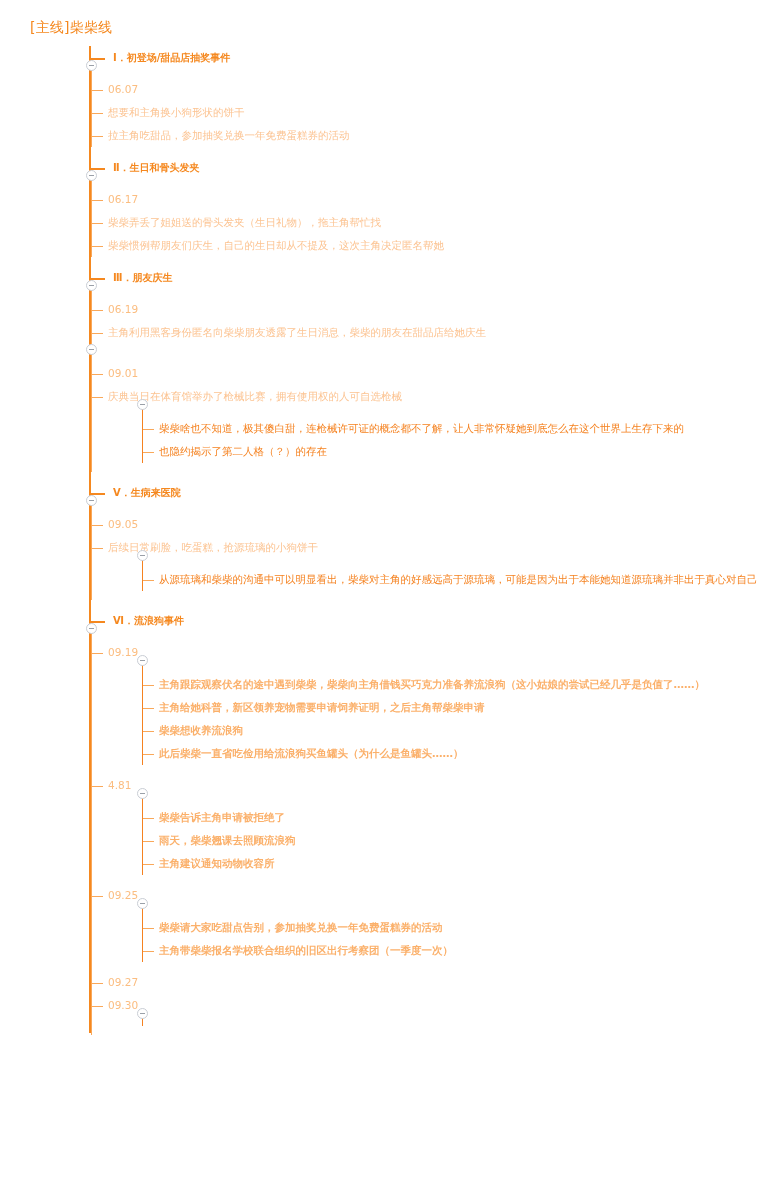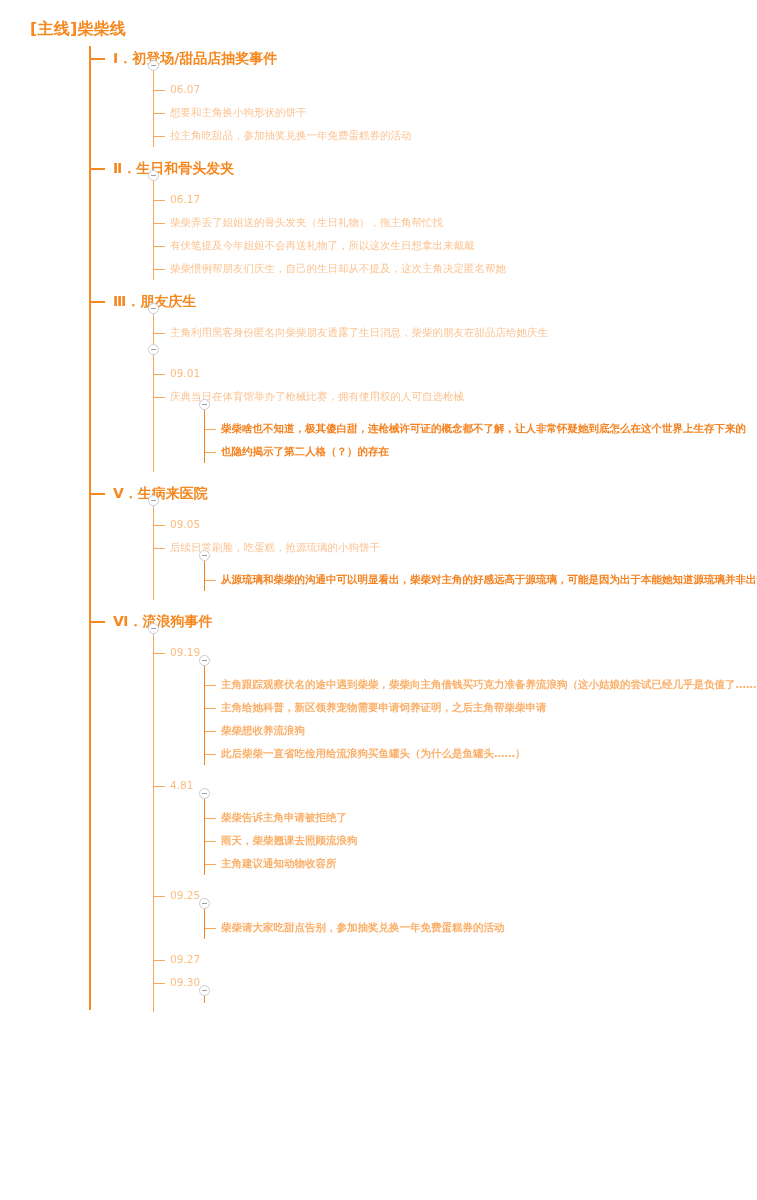--- a/index.html
+++ b/index.html
@@ -9,22 +9,22 @@
     background:#ffffff;
     font-family:"DejaVu Sans","Liberation Sans",sans-serif;
     -webkit-font-smoothing:antialiased;
   }
   .page{position:relative;width:757px;padding:0;}
 
   
   .title{
     position:absolute;
     left:30px; top:19px;
-    font-size:16px;
-    font-weight:bold;
+    font-size:14px;
+    font-weight:normal;
     color:#f5881f;
     letter-spacing:.2px;
     white-space:nowrap;
   }
 
   
   .tree{position:absolute;left:0;top:46px;width:757px;}
 
   
   .root{
@@ -45,31 +45,30 @@
   
   .chapter > .node-row::before{
     content:"";
     position:absolute;
     left:0; top:50%;
     width:14px; height:0;
     border-top:2px solid #f5881f;
   }
   .chapter-label{
     margin-left:22px;
-    font-size:14px;
+    font-size:10px;
     font-weight:bold;
     color:#f5881f;
     white-space:nowrap;
     line-height:1;
   }
 
   
   .children{
     position:relative;
-    margin-left:62px;       
     padding-top:9px;
     padding-bottom:9px;
     border-left:1.5px solid #f9a85a;
   }
   .children.lv4{margin-left:50px;border-left:1.5px solid #f58220;}
   .children.lv5{margin-left:50px;border-left:1.5px solid #f58220;}
 
   
   .toggle{
     position:absolute;
@@ -109,21 +108,21 @@
 
   .leaf-text{
     font-size:10.5px;
     line-height:1;
     white-space:nowrap;
   }
   
   .t-date{color:#fbbd80;}
   .t-l2{color:#fcc391;}
   .t-l3{color:#fbb06a;font-weight:bold;}
-  .t-l4{color:#f58220;font-weight:bold;}
+  .t-l4{color:#f58220;font-weight:normal;}
 
   
   .branch{position:relative;}
   .branch > .leaf{}
 
   
   .children::after{
     content:"";
     position:absolute;
     left:-1.5px;
@@ -187,38 +186,38 @@
                 <span class="leaf-text t-date">06.17</span>
               </div>
             </div>
             <div class="branch">
               <div class="leaf">
                 <span class="leaf-text t-l2">柴柴弄丢了姐姐送的骨头发夹（生日礼物），拖主角帮忙找</span>
               </div>
             </div>
             <div class="branch">
               <div class="leaf">
-                <span class="leaf-text t-l2">有伏笔提及今年姐姐不会再送礼物了，所以这次生日想拿出来戴戴</span>
-              </div>
-            </div>
-            <div class="branch">
-              <div class="leaf">
                 <span class="leaf-text t-l2">柴柴惯例帮朋友们庆生，自己的生日却从不提及，这次主角决定匿名帮她</span>
               </div>
             </div>
           </div>
         </div>
         <div class="chapter">
           <div class="node-row">
             <span class="chapter-label">Ⅲ．朋友庆生</span>
           </div>
           <div class="children ">
             <span class="toggle"></span>
             <div class="branch">
               <div class="leaf">
+                <span class="leaf-text t-date">06.19</span>
+              </div>
+            </div>
+            <div class="branch">
+              <div class="leaf">
                 <span class="leaf-text t-l2">主角利用黑客身份匿名向柴柴朋友透露了生日消息，柴柴的朋友在甜品店给她庆生</span>
               </div>
             </div>
           </div>
         </div>
         <div class="chapter">
           <div class="children ">
             <span class="toggle"></span>
             <div class="branch">
               <div class="leaf">
@@ -330,20 +329,25 @@
             </div>
             <div class="branch">
               <div class="leaf">
                 <span class="leaf-text t-date">09.25</span>
               </div>
               <div class="children lv4">
                 <span class="toggle"></span>
                 <div class="branch">
                   <div class="leaf">
                     <span class="leaf-text t-l3">柴柴请大家吃甜点告别，参加抽奖兑换一年免费蛋糕券的活动</span>
+                  </div>
+                </div>
+                <div class="branch">
+                  <div class="leaf">
+                    <span class="leaf-text t-l3">主角带柴柴报名学校联合组织的旧区出行考察团（一季度一次）</span>
                   </div>
                 </div>
               </div>
             </div>
             <div class="branch">
               <div class="leaf">
                 <span class="leaf-text t-date">09.27</span>
               </div>
             </div>
             <div class="branch">

